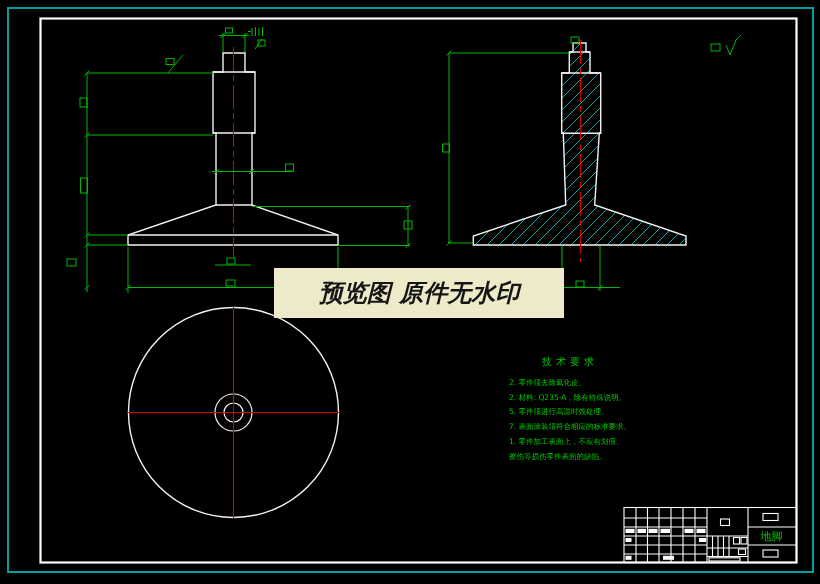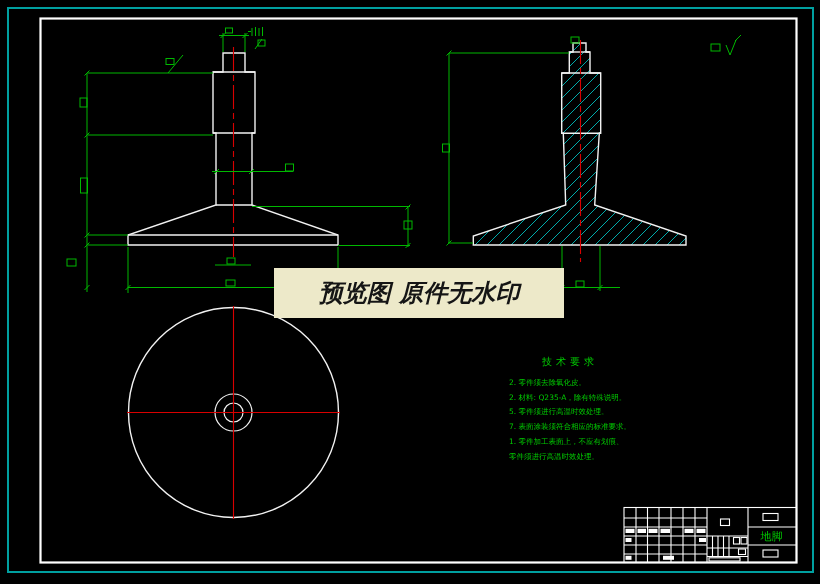--- a/index.html
+++ b/index.html
@@ -217,17 +217,17 @@
   </div>
 
   <div class="tech">
     <div class="tech-title">技术要求</div>
     <div class="tech-lines">
       <div>2. 零件须去除氧化皮。</div>
       <div>2. 材料: Q235-A，除有特殊说明。</div>
       <div>5. 零件须进行高温时效处理。</div>
       <div>7. 表面涂装须符合相应的标准要求。</div>
       <div>1. 零件加工表面上，不应有划痕、</div>
-      <div>零件须进行高温时效处理。</div>
+      <div>擦伤等损伤零件表面的缺陷。</div>
     </div>
   </div>
 
 </div>
 
 </body></html>

